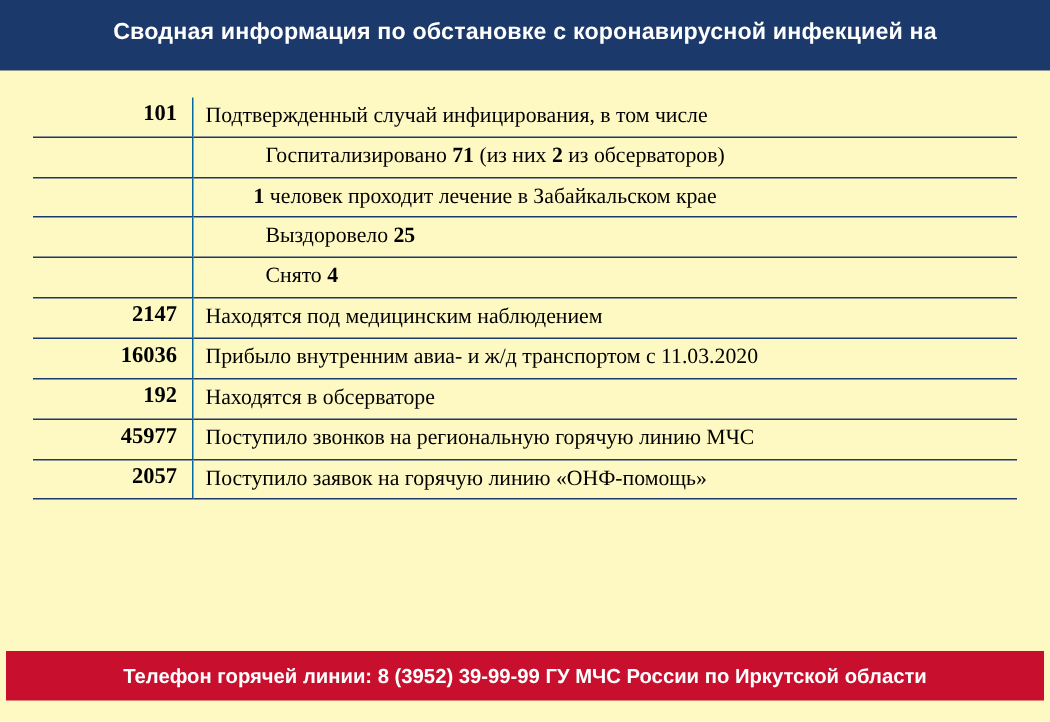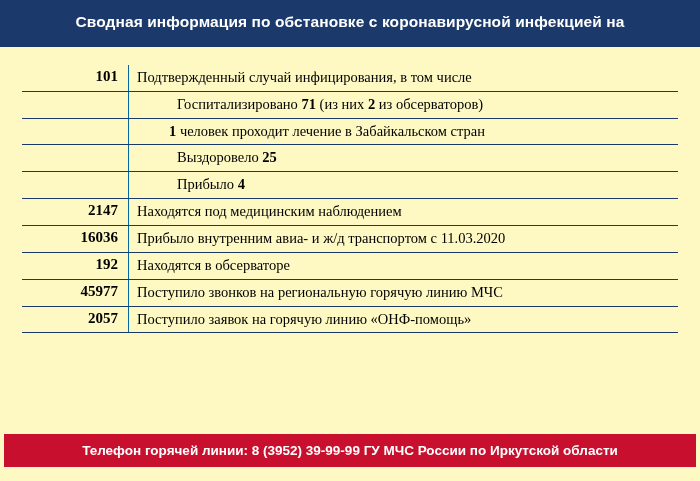--- a/index.html
+++ b/index.html
@@ -107,29 +107,29 @@
           <tr>
             <td class="num">101</td>
             <td class="txt"><span>Подтвержденный случай инфицирования, в том числе</span></td>
           </tr>
           <tr>
             <td class="num empty"></td>
             <td class="txt indent"><span>Госпитализировано </span><b>71</b><span> (из них </span><b>2</b><span> из обсерваторов)</span></td>
           </tr>
           <tr>
             <td class="num empty"></td>
-            <td class="txt indent2"><b>1</b><span> человек проходит лечение в Забайкальском стран</span></td>
+            <td class="txt indent2"><b>1</b><span> человек проходит лечение в Забайкальском крае</span></td>
           </tr>
           <tr>
             <td class="num empty"></td>
             <td class="txt indent"><span>Выздоровело </span><b>25</b></td>
           </tr>
           <tr>
             <td class="num empty"></td>
-            <td class="txt indent"><span>Прибыло </span><b>4</b></td>
+            <td class="txt indent"><span>Снято </span><b>4</b></td>
           </tr>
           <tr>
             <td class="num">2147</td>
             <td class="txt"><span>Находятся под медицинским наблюдением</span></td>
           </tr>
           <tr>
             <td class="num">16036</td>
             <td class="txt"><span>Прибыло внутренним авиа- и ж/д  транспортом с 11.03.2020</span></td>
           </tr>
           <tr>

